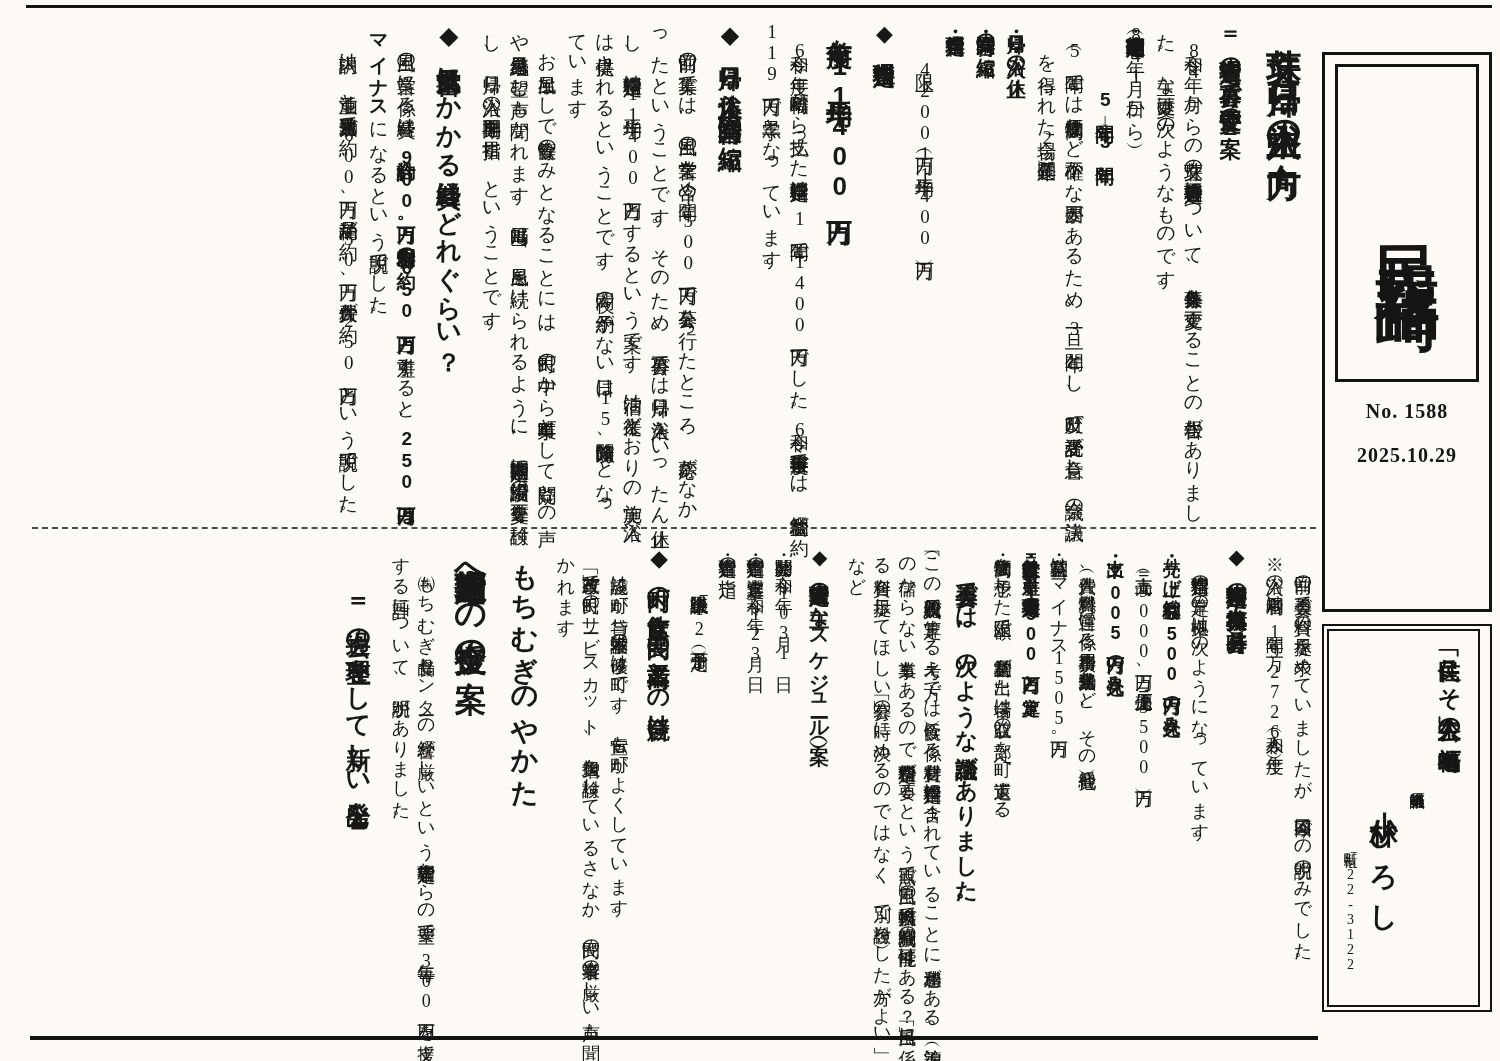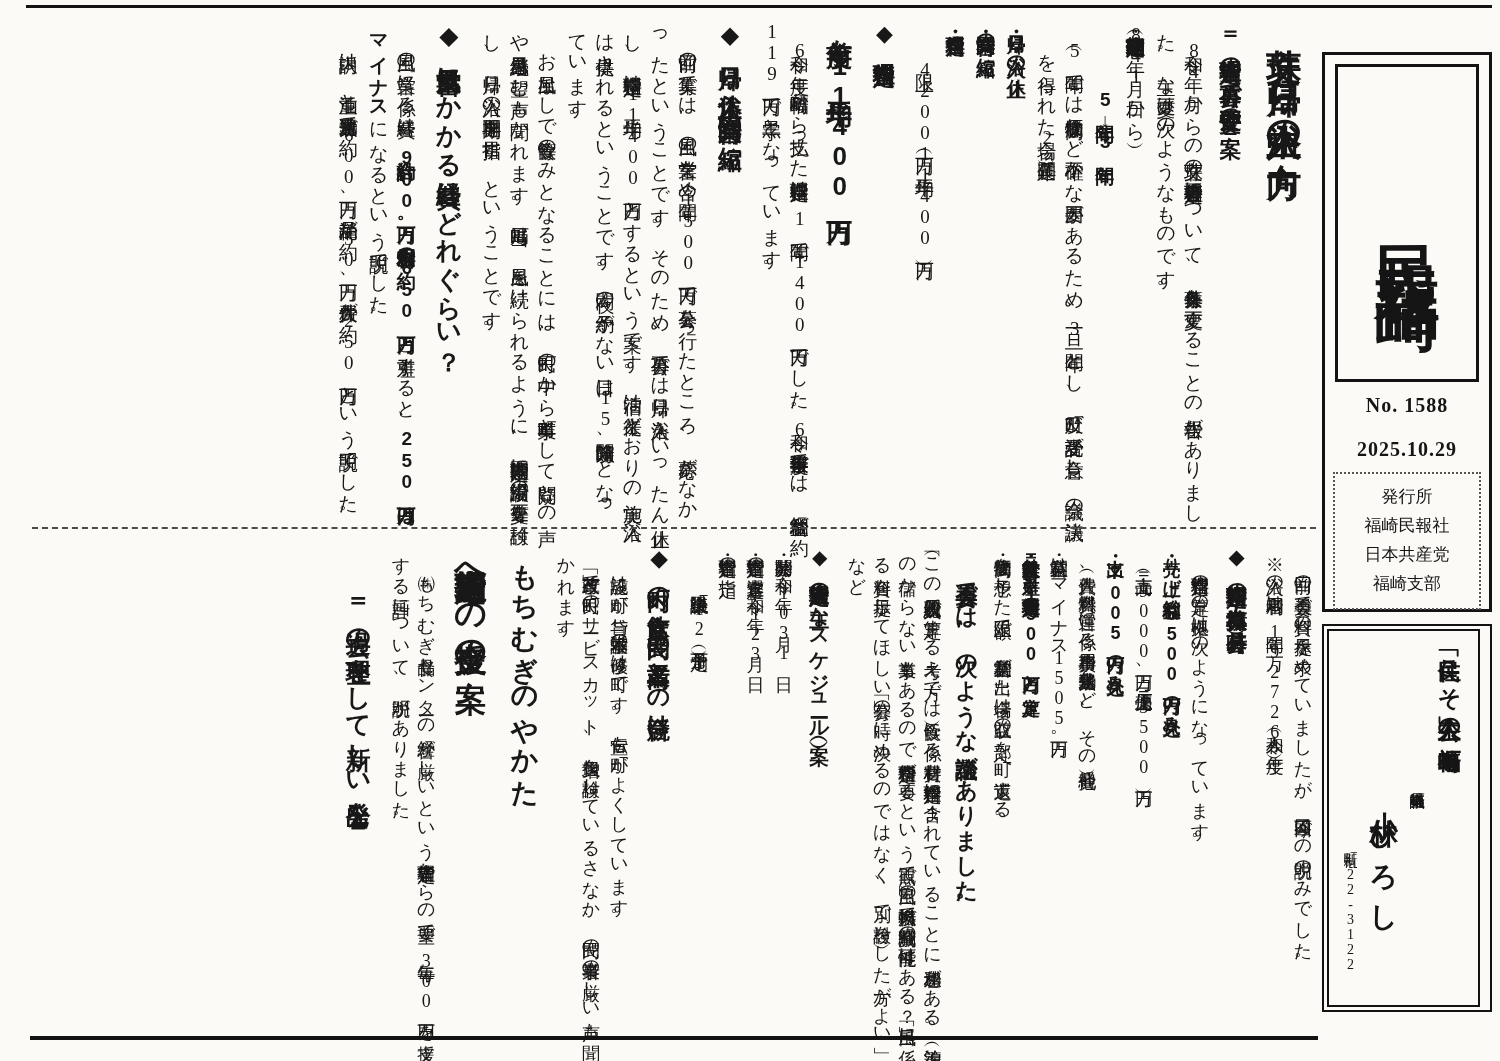--- a/index.html
+++ b/index.html
@@ -41,21 +41,21 @@
   .h-comp{font-family:"Liberation Sans","DejaVu Sans",sans-serif;font-weight:700;font-size:23px;line-height:1.6;margin:0 9px;}
   .kicker{font-weight:700;font-size:27px;line-height:1.5;margin:0 8px;}
   .h-moch{font-weight:700;font-size:32px;line-height:1.5;margin:0 9px;}
   .slogan-end{font-weight:700;font-size:25px;line-height:1.6;margin:0 10px;padding-top:42px;}
 
   
   .masthead{position:absolute;left:1322px;top:52px;width:170px;}
   .mh-frame{border:3px solid #131313;height:560px;box-sizing:border-box;background:#fbfaf6;}
   .mh-titlebox{margin:9px 10px 0;border:3px solid #131313;height:312px;display:flex;align-items:center;justify-content:center;}
   .mh-title{writing-mode:vertical-rl;text-orientation:upright;font-weight:900;font-size:64px;line-height:1;letter-spacing:14px;font-family:"Liberation Serif","DejaVu Serif",serif;}
-  .mh-issue{margin-top:10px;text-align:center;font-weight:700;font-size:20px;letter-spacing:1px;line-height:1.35;}
+  .mh-issue{margin-top:16px;text-align:center;font-weight:700;font-size:20px;letter-spacing:1px;line-height:1.35;}
   .mh-issue + .mh-issue{margin-top:17px;}
   .mh-pub{margin:9px 8px 10px;border:2px dotted #555;padding:9px 2px;text-align:center;font-size:17px;line-height:1.7;}
 
   .ad-frame{margin-top:12px;border:2px solid #131313;padding:3px;height:388px;box-sizing:border-box;background:#fbfaf6;}
   .ad-inner{border:2px solid #131313;height:100%;box-sizing:border-box;padding:10px 8px;writing-mode:vertical-rl;text-orientation:upright;}
   .ad-inner p{margin:0 3px;}
   .ad-slogan{font-weight:700;font-size:23px;letter-spacing:1px;line-height:1.6;}
   .ad-role{font-size:15px;padding-top:140px;line-height:1.4;}
   .ad-name{font-weight:700;font-size:28px;letter-spacing:8px;padding-top:148px;line-height:1.4;}
   .ad-addr{font-size:14px;padding-top:200px;line-height:1.5;}
@@ -128,26 +128,20 @@
     <h3 class="slogan-end">＝過去の整理をして新しい出発を＝</h3>
   </section>
 
   <aside class="masthead">
     <div class="mh-frame">
       <div class="mh-titlebox">
         <div class="mh-title">民報福崎</div>
       </div>
       <div class="mh-issue">No. 1588</div>
       <div class="mh-issue">2025.10.29</div>
-      <div class="mh-pub">
-        <div>発行所</div>
-        <div>福崎民報社</div>
-        <div>日本共産党</div>
-        <div>福崎支部</div>
-      </div>
     </div>
 
     <div class="ad-frame">
       <div class="ad-inner">
         <p class="ad-slogan">「住民こそ主人公」の福崎町を</p>
         <p class="ad-role">福崎町議会議員</p>
         <p class="ad-name">小林ひろし</p>
         <p class="ad-addr"><span>新町</span><span class="ad-tel">℡22-3122</span></p>
       </div>
     </div>

